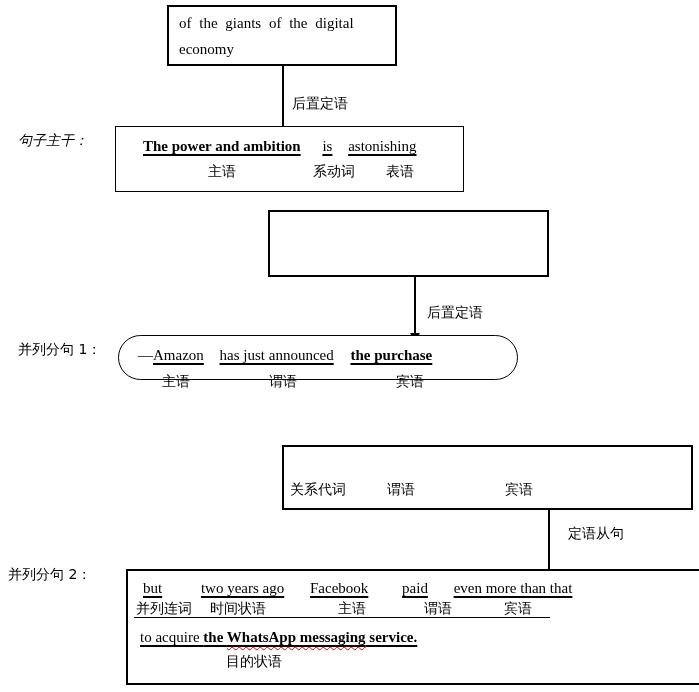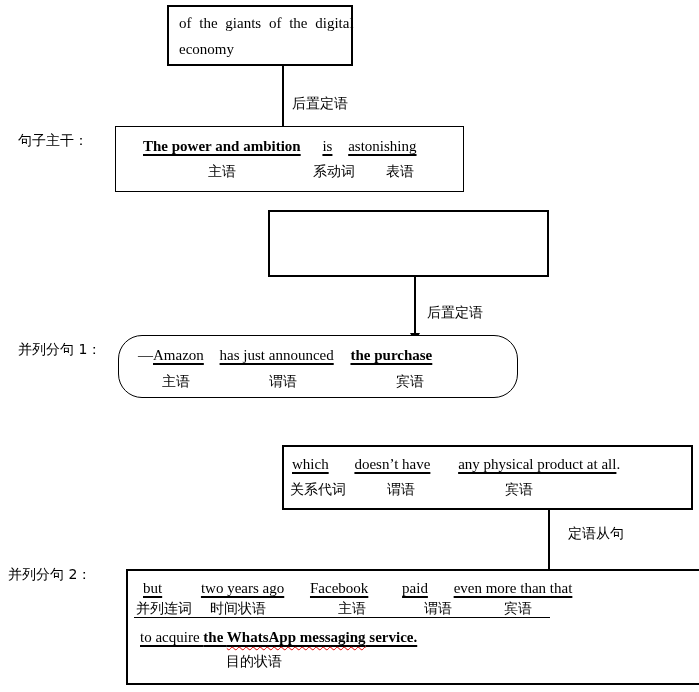--- a/index.html
+++ b/index.html
@@ -22,30 +22,30 @@
     border-top:5px solid transparent; border-bottom:5px solid transparent; border-right:9px solid #000; }
   .squiggle { text-decoration-line:underline; text-decoration-style:wavy; text-decoration-color:#e00000;
     text-decoration-thickness:1px; text-underline-offset:4px; }
   .cn-row { position:absolute; border-bottom:1.5px solid #000; height:20px; }
 </style>
 </head>
 <body>
 
 <div class="canvas">
 
-  <div class="box" style="left:167px; top:5px; width:186px; height:61px;">
+  <div class="box" style="left:167px; top:5px; width:230px; height:61px;">
     <div class="en pos" style="left:10px; top:6px; word-spacing:4px;">of  the  giants  of  the  digital</div>
     <div class="en pos" style="left:10px; top:32px;">economy</div>
   </div>
 
   <div class="vline" style="left:282px; top:66px; height:62px;"></div>
   <div class="arrow-down" style="left:278px; top:126px;"></div>
   <div class="cn pos" style="left:292px; top:94px;">后置定语</div>
 
-  <div class="cn pos" style="left:18px; top:131px;">句子主干：</div>
+  <div class="cn pos" style="left:18px; top:131px;font-style:italic;">句子主干：</div>
 
   <div class="box thin" style="left:115px; top:126px; width:349px; height:66px;">
     <div class="en pos" style="left:0; top:9px;">
       <span class="u b" style="margin-left:27px;">The power and ambition</span>
       <span class="u" style="margin-left:18px;">is</span>
       <span class="u" style="margin-left:12px;">astonishing</span>
     </div>
     <span class="cn pos" style="left:92px; top:35px;">主语</span>
     <span class="cn pos" style="left:197px; top:35px;">系动词</span>
     <span class="cn pos" style="left:270px; top:35px;">表语</span>
@@ -53,37 +53,32 @@
 
   <div class="box" style="left:268px; top:210px; width:281px; height:67px;">
   </div>
 
   <div class="vline" style="left:414px; top:277px; height:58px;"></div>
   <div class="arrow-down" style="left:410px; top:333px;"></div>
   <div class="cn pos" style="left:427px; top:303px;">后置定语</div>
 
   <div class="cn pos" style="left:18px; top:340px;">并列分句 1：</div>
 
-  <div class="box thin" style="left:118px; top:335px; width:400px; height:63px;border-radius:24px;">
+  <div class="box thin" style="left:118px; top:335px; width:400px; height:45px;border-radius:24px;">
     <div class="en pos" style="left:0; top:9px;">
       <span style="margin-left:19px;">—</span><span class="u">Amazon</span>
       <span class="u" style="margin-left:12px;">has just announced</span>
       <span class="u b" style="margin-left:13px;">the purchase</span>
     </div>
     <span class="cn pos" style="left:43px; top:36px;">主语</span>
     <span class="cn pos" style="left:150px; top:36px;">谓语</span>
     <span class="cn pos" style="left:277px; top:36px;">宾语</span>
   </div>
 
   <div class="box" style="left:282px; top:445px; width:411px; height:65px;">
-    <div class="en pos" style="left:0; top:7px;">
-      <span class="u" style="margin-left:8px;">which</span>
-      <span class="u" style="margin-left:22px;">doesn’t have</span>
-      <span class="u" style="margin-left:24px;">any physical product at all</span><span>.</span>
-    </div>
     <span class="cn pos" style="left:6px; top:33px;">关系代词</span>
     <span class="cn pos" style="left:103px; top:33px;">谓语</span>
     <span class="cn pos" style="left:221px; top:33px;">宾语</span>
   </div>
 
   <div class="vline" style="left:548px; top:508px; height:132px;"></div>
   <div class="hline" style="left:466px; top:638px; width:84px;"></div>
   <div class="arrow-left" style="left:458px; top:634px;"></div>
   <div class="cn pos" style="left:568px; top:524px;">定语从句</div>
 

